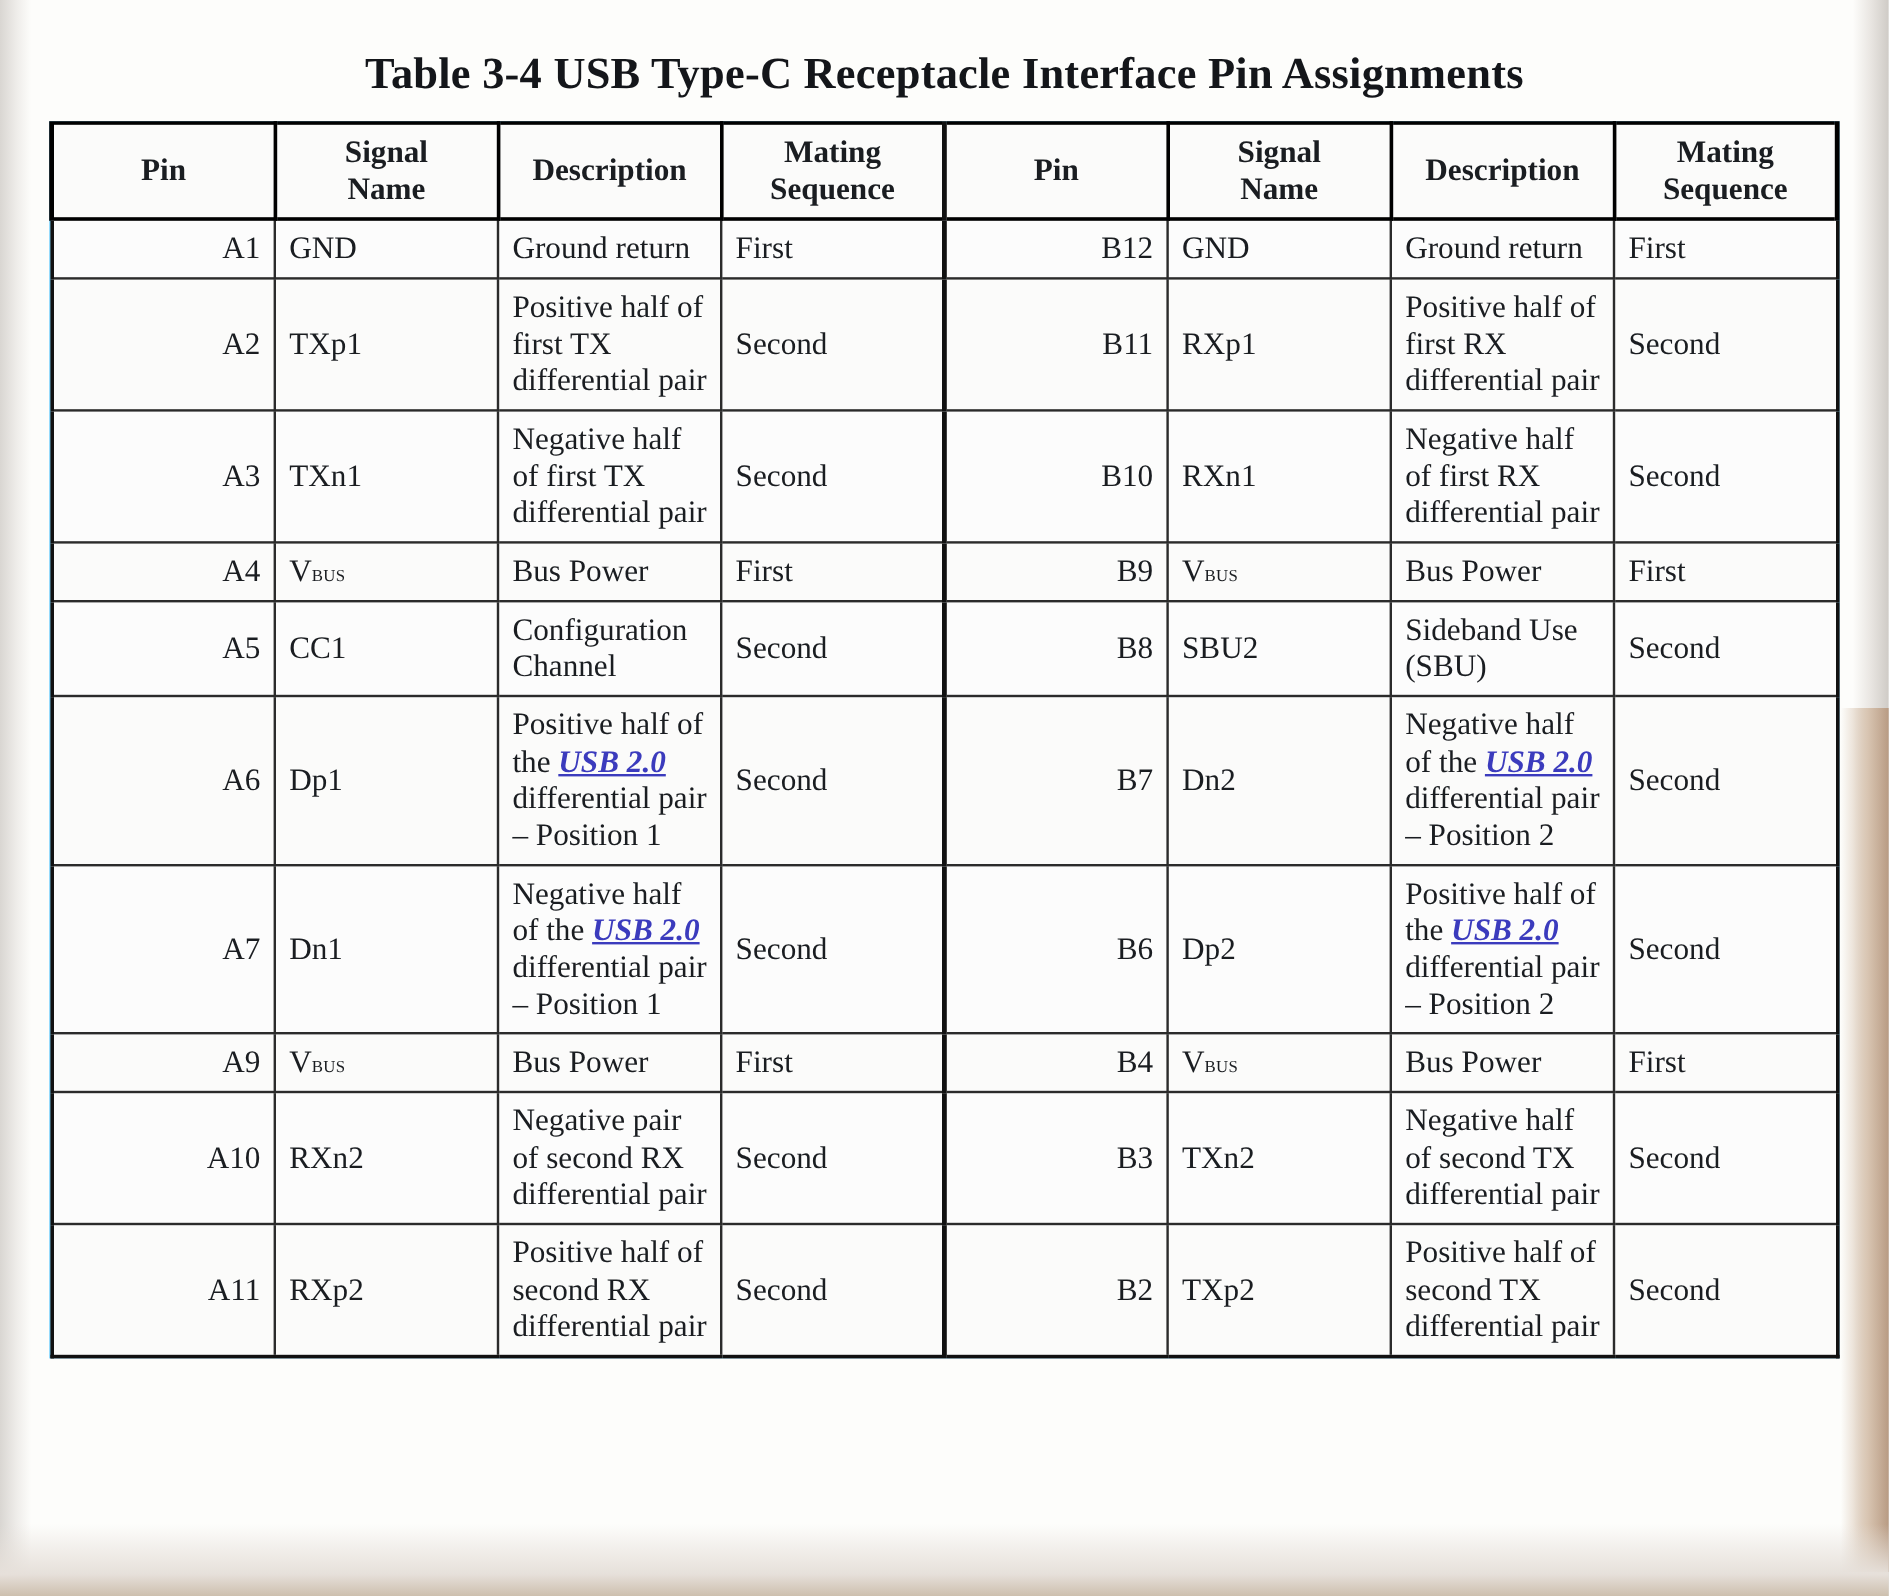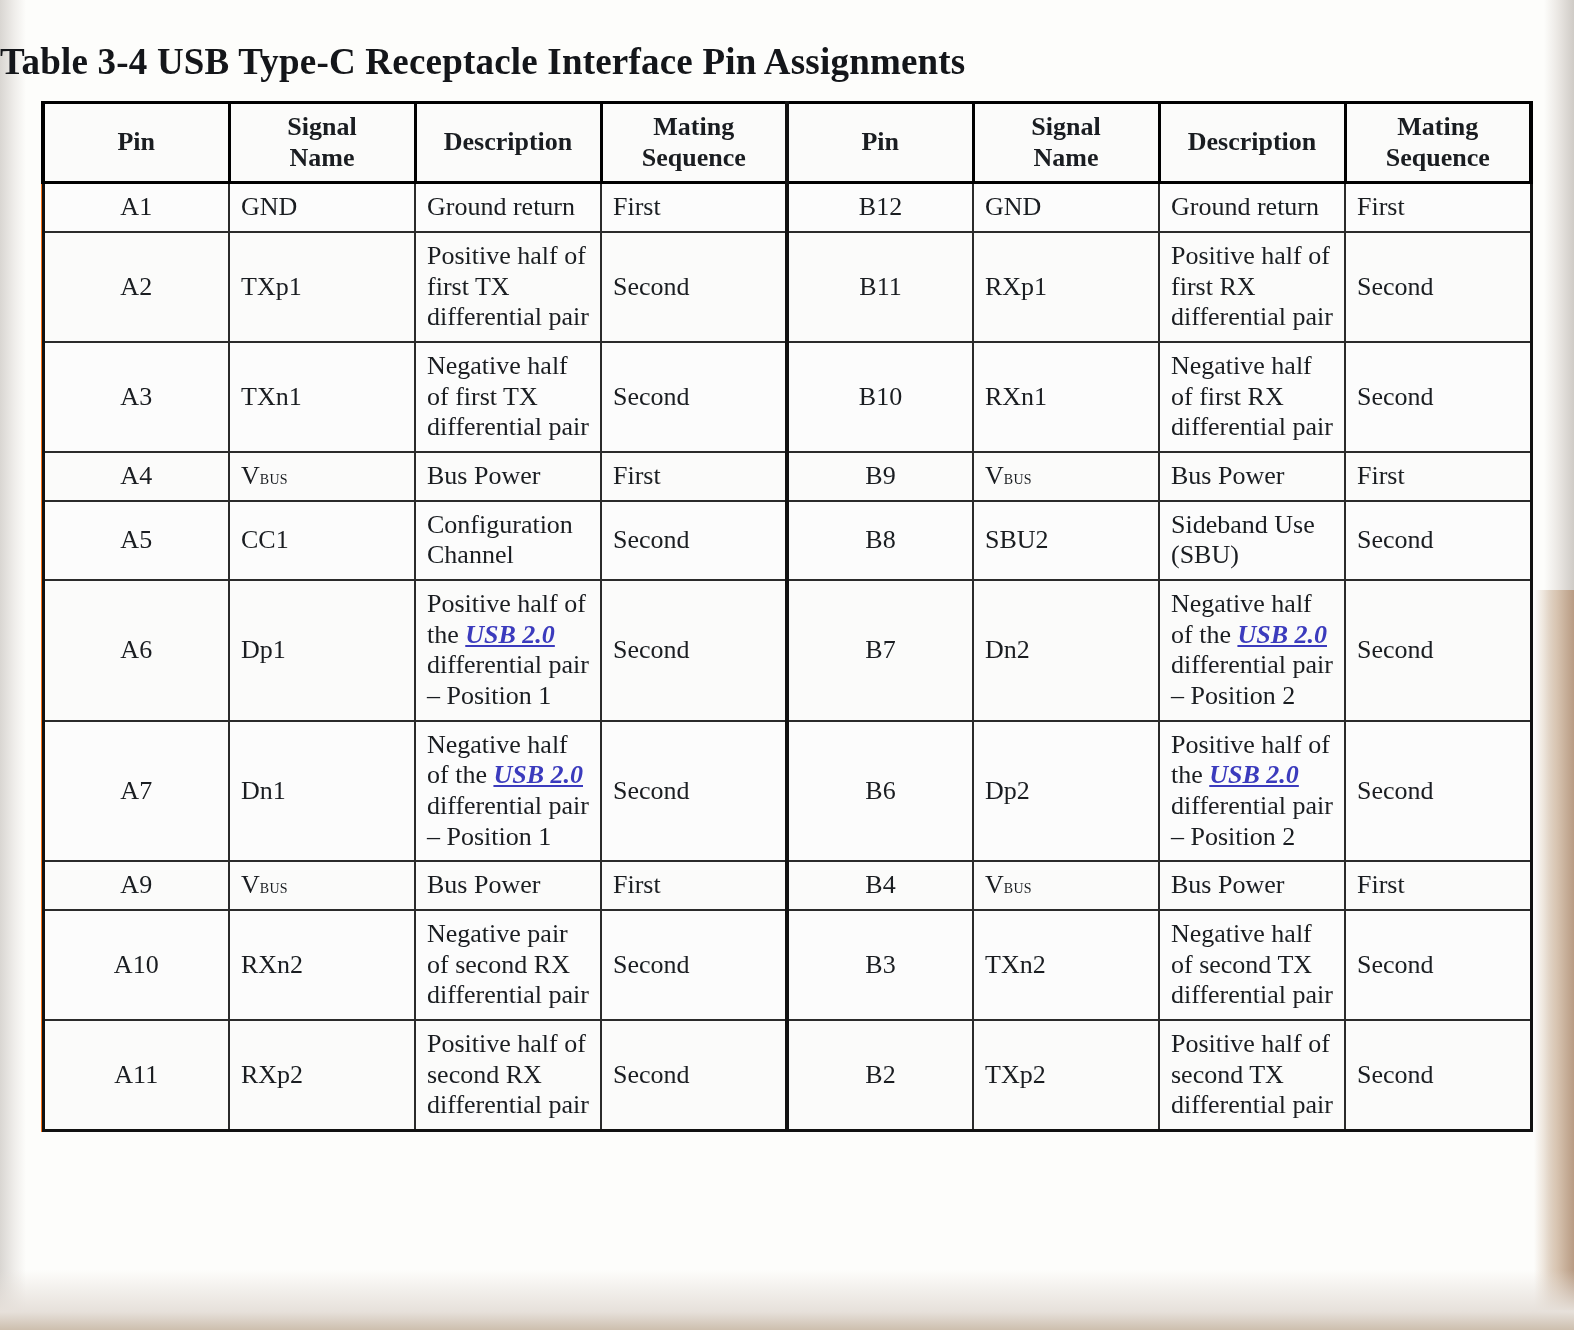--- a/index.html
+++ b/index.html
@@ -47,34 +47,35 @@
     background: linear-gradient(to left, #b89b83 0%, #d9c6b3 45%, rgba(253,253,251,0) 100%);
   }
 
   .content {
     position: absolute;
     left: 0; top: 0;
     width: 1574px;
   }
 
   .title {
+    text-align: center;
     font-size: 37px;
     font-weight: bold;
     color: #14161a;
     letter-spacing: 0.2px;
     margin: 40px 0 18px 0;
     font-family: "Liberation Serif", serif;
   }
 
   table.pins {
     border-collapse: collapse;
     margin: 0 auto;
     width: 1492px;
     table-layout: fixed;
-    background: #f97316;
+    background: #7dd3fc;
   }
 
   table.pins td, table.pins th {
     border: 2px solid #2b2b2b;
     padding: 8px 11px;
     vertical-align: middle;
     font-size: 26px;
     color: #1a1d21;
     line-height: 1.18;
     background: #fbfbfa;
@@ -90,21 +91,21 @@
     line-height: 1.12;
   }
 
   
   thead tr th:first-child { border-left-width: 4px !important; }
   thead tr th:last-child { border-right-width: 4px !important; }
 
   tbody td { background: #fafafa; }
   tbody tr:nth-child(odd) td { background: #fcfcfc; }
 
-  td.c-pin { text-align: center; width: 96px; padding-left: 16px; }
+  td.c-pin { text-align: right; width: 96px; padding-left: 16px; }
   td.c-sig { width: 142px; padding-left: 16px; }
   td.c-desc { width: 312px; }
   td.c-mate { width: 190px; padding-left: 16px; }
 
   
   .group-sep { border-left: 4px solid #111 !important; }
 
   tbody tr:last-child td { border-bottom: 3px solid #111; }
   tbody td:first-child { border-left: 3px solid #111; }
   tbody td:last-child { border-right: 3px solid #111; }

